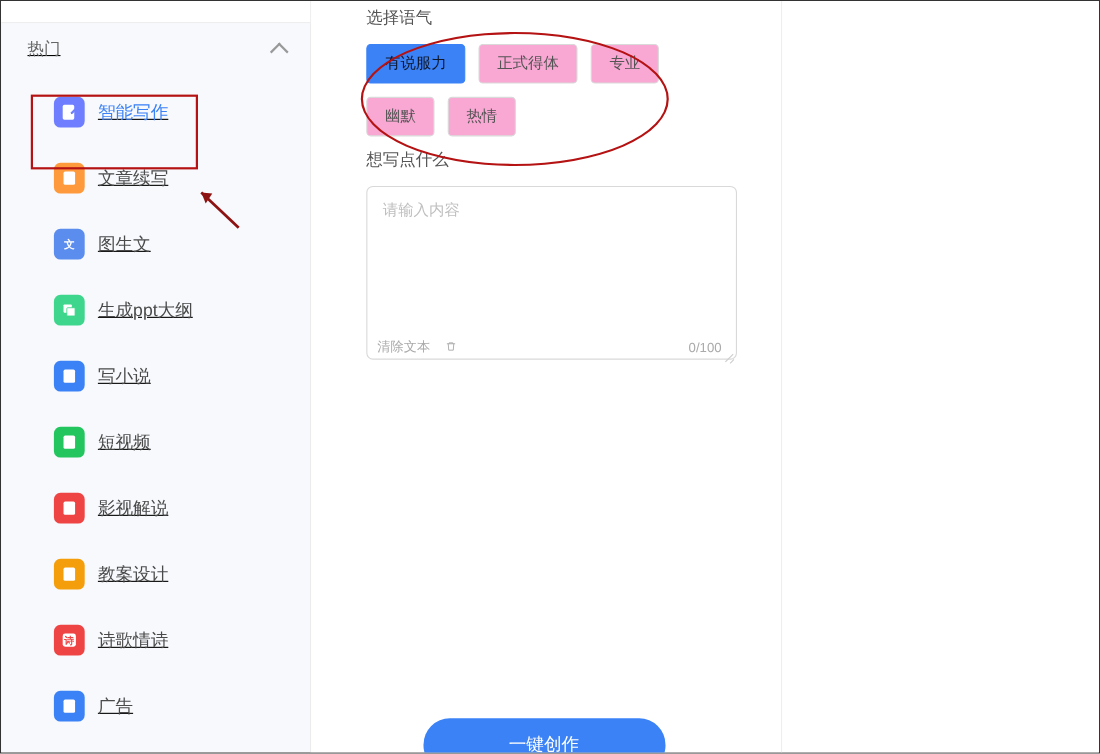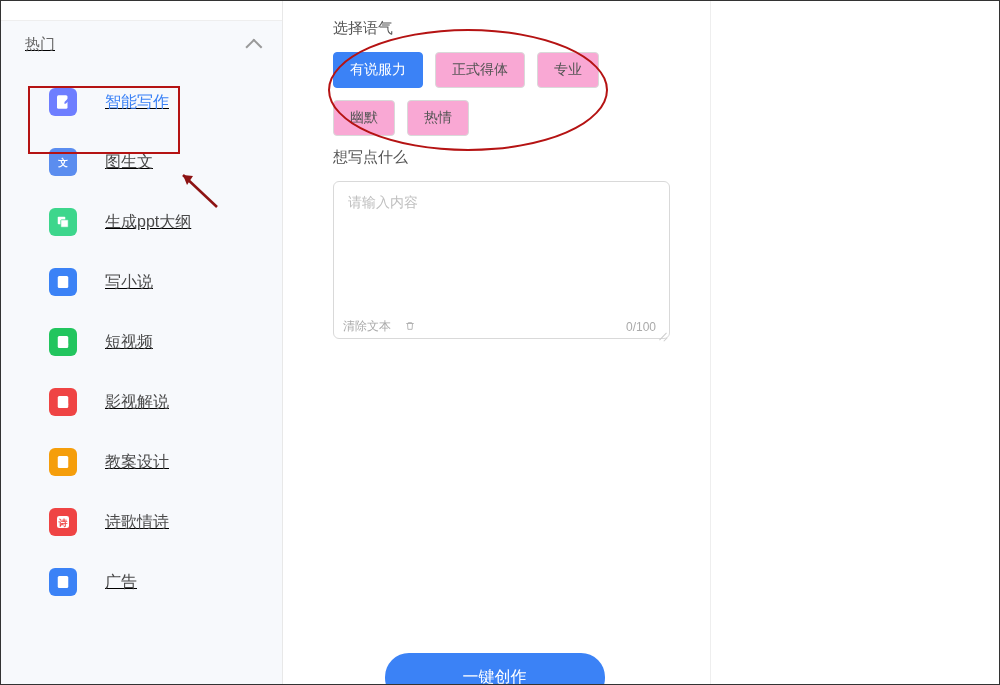--- a/index.html
+++ b/index.html
@@ -44,21 +44,21 @@
       border-left: 2px solid #999;
       border-top: 2px solid #999;
       transform: rotate(45deg) translateY(3px);
     }
     .sidebar-list {
       padding: 4px 0;
     }
     .sidebar-item {
       display: flex;
       align-items: center;
-      gap: 28px;
+      gap: 12px;
       padding: 16px 24px 16px 48px;
       cursor: pointer;
       position: relative;
     }
     .sidebar-item.active .sidebar-label {
       color: #3b82f6;
     }
     .sidebar-label {
       font-size: 16px;
       color: #4a4a4a;
@@ -105,21 +105,21 @@
       z-index: 10;
     }
 
     .main {
       flex: 1;
       display: flex;
       background: #fff;
     }
     .form-col {
       width: 428px;
-      padding: 18px 40px 0 50px;
+      padding: 6px 40px 0 50px;
       background: #fff;
       border-right: 1px solid #eee;
       position: relative;
     }
     .right-col {
       flex: 1;
       background: #fff;
     }
 
     .field-label {
@@ -138,21 +138,21 @@
       border: 1px solid #d9d9d9;
       border-radius: 4px;
       background: #f9a8d4;
       font-size: 14px;
       color: #555;
       cursor: pointer;
     }
     .tone-btn.active {
       background: #3b82f6;
       border-color: #3b82f6;
-      color: #ffffff;
+      color: #0f172a;
     }
 
     .textarea-wrap {
       position: relative;
       margin-top: 6px;
     }
     .textarea {
       width: 100%;
       height: 158px;
       border: 1px solid #d9d9d9;
@@ -239,20 +239,31 @@
         <div class="sidebar-item active">
           <span class="sicon ic-blue1">
             <svg viewBox="0 0 24 24" fill="#fff">
               <rect x="4" y="3" width="14" height="18" rx="2" fill="#fff"></rect>
               <path d="M14 12l5-5 2 2-5 5-2 .5z" fill="#6e7eff"></path>
             </svg>
           </span>
           <span class="sidebar-label">智能写作</span>
         </div>
         <div class="sidebar-item">
+          <span class="sicon ic-orange">
+            <svg viewBox="0 0 24 24" fill="#fff">
+              <rect x="5" y="4" width="14" height="16" rx="2" fill="#fff"></rect>
+              <rect x="8" y="8" width="8" height="1.5" fill="currentColor" opacity="0.5"></rect>
+              <rect x="8" y="11" width="8" height="1.5" fill="currentColor" opacity="0.5"></rect>
+              <rect x="8" y="14" width="5" height="1.5" fill="currentColor" opacity="0.5"></rect>
+            </svg>
+          </span>
+          <span class="sidebar-label">文章续写</span>
+        </div>
+        <div class="sidebar-item">
           <span class="sicon ic-blue2">
             <svg viewBox="0 0 24 24" fill="#fff">
               <text x="12" y="17" text-anchor="middle" font-size="13" font-weight="bold" fill="#fff">文</text>
             </svg>
           </span>
           <span class="sidebar-label">图生文</span>
         </div>
         <div class="sidebar-item">
           <span class="sicon ic-green">
             <svg viewBox="0 0 24 24" fill="#fff">

